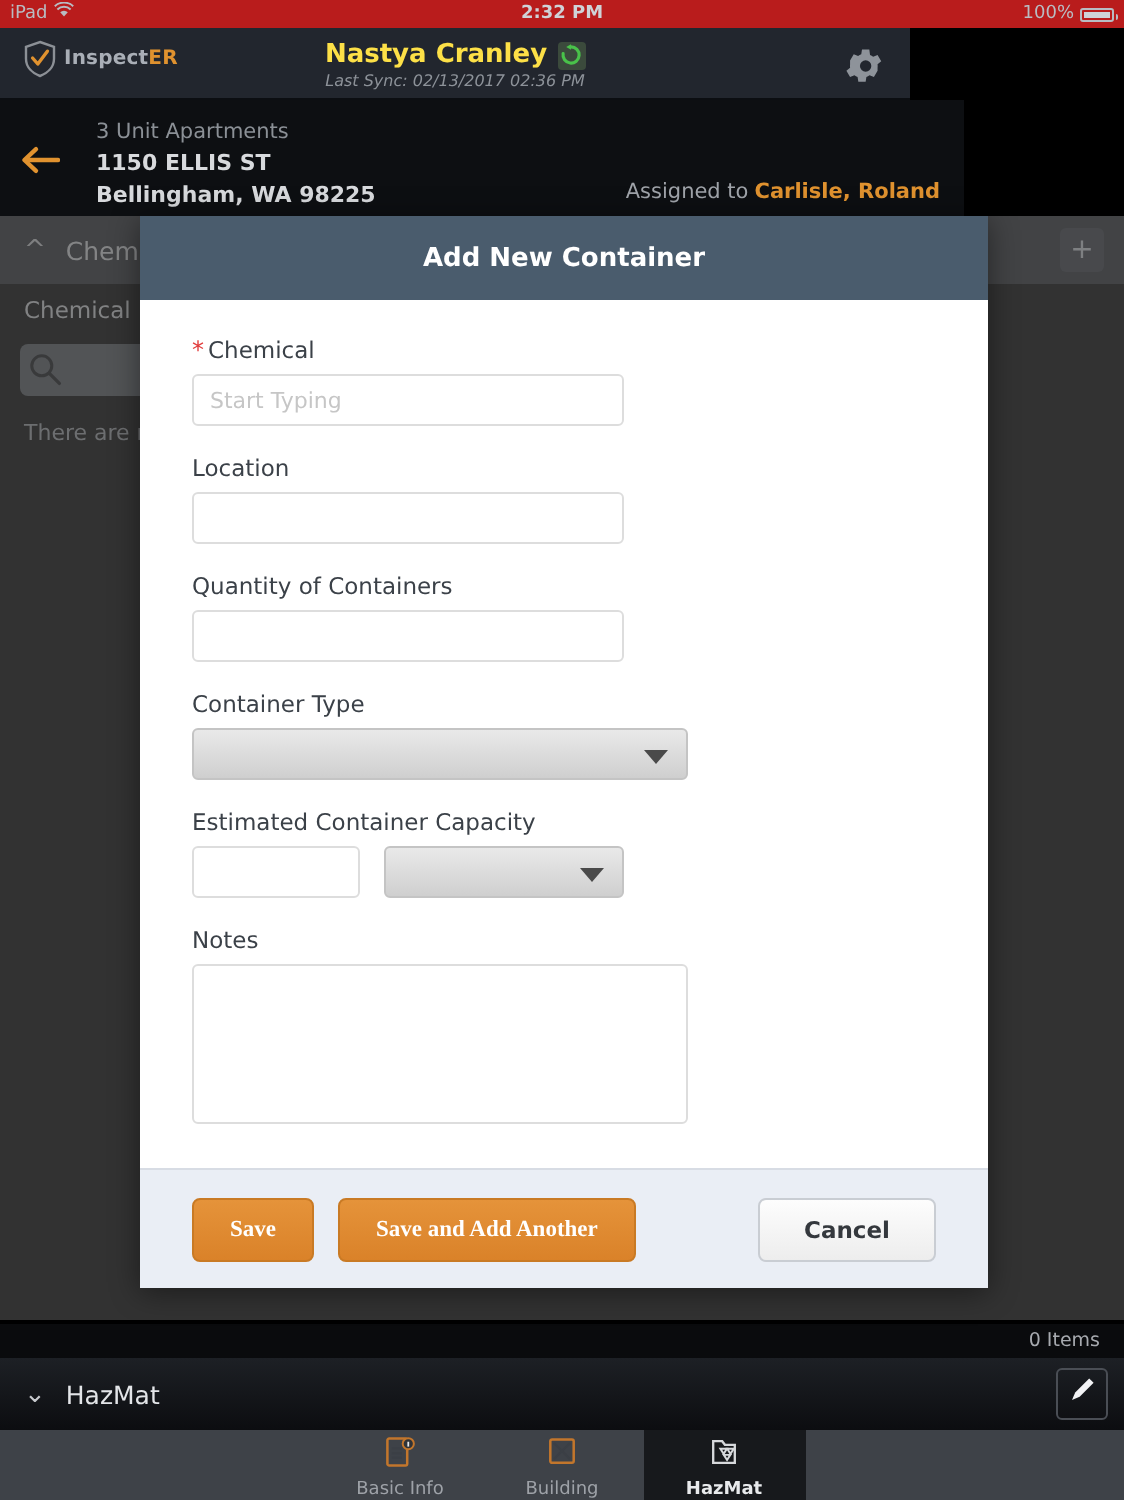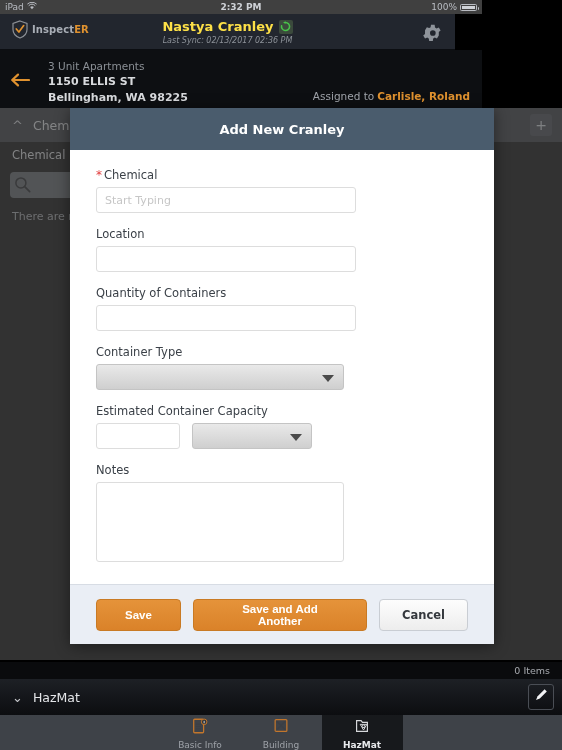--- a/index.html
+++ b/index.html
@@ -6,22 +6,22 @@
   html, body {
     width: 562px; height: 750px;
     font-family: "DejaVu Sans", "Liberation Sans", sans-serif;
     background: #000;
     overflow: hidden;
   }
   #app { position: relative; width: 562px; height: 750px; overflow: hidden; }
 
   
   .statusbar {
-    position: absolute; top: 0; left: 0; width: 482px; height: 14px;
-    background: #404040; color: #b9bcc2;
+    position: absolute; top: 0; left: 0; width: 562px; height: 14px;
+    background: #b91c1c; color: #b9bcc2;
     font-size: 9px; line-height: 14px;
     display: flex; align-items: center;
   }
   .sb-left { display:flex; align-items:center; gap:3px; padding-left: 5px; }
   .sb-center { position:absolute; left:0; right:0; text-align:center; font-weight:600; color:#cfd2d7;}
   .sb-right { position:absolute; right:5px; display:flex; align-items:center; gap:3px; }
   .batt { width: 17px; height: 7px; border:1px solid #b9bcc2; border-radius:1.5px; position:relative; }
   .batt::after{content:"";position:absolute;right:-3px;top:2px;width:1.5px;height:3px;background:#b9bcc2;border-radius:0 1px 1px 0;}
   .batt i{position:absolute;left:1px;top:1px;bottom:1px;right:1px;background:#cfd2d7;display:block;}
   .wifi { font-size: 9px; }
@@ -129,21 +129,21 @@
   .modal-header {
     height:42px; background:#4a5c6d;
     display:flex; align-items:center; justify-content:center;
   }
   .modal-title { color:#fff; font-size:13px; font-weight:700; }
   .modal-body { flex:1; padding:18px 26px 0 26px; overflow:hidden; background:#fff; }
   .field { margin-bottom:14px; }
   .f-label { font-size:11.5px; color:#3b4148; font-weight:400; margin-bottom:5px; }
   .req { color:#e23c3c; margin-right:2px; font-size:12px; }
   .txt {
-    width:260px; height:26px; border:1px solid #ddd; border-radius:3px;
+    width:216px; height:26px; border:1px solid #ddd; border-radius:3px;
     background:#fff; font-size:11px; color:#333; padding:0 8px;
     font-family:"DejaVu Sans","Liberation Sans",sans-serif;
   }
   .txt::placeholder { color:#c6c6c6; }
   .sel {
     position:relative; width:248px; height:26px; border:1px solid #c4c4c4; border-radius:3px;
     background:linear-gradient(#e9e9e9,#cfcfcf);
   }
   .sel .car {
     position:absolute; right:9px; top:10px;
@@ -157,22 +157,22 @@
     width:248px; height:80px; border:1px solid #ddd; border-radius:3px;
     background:#fff; resize:none; font-size:11px; padding:6px 8px; color:#333;
     font-family:"DejaVu Sans","Liberation Sans",sans-serif;
   }
   .modal-footer {
     height:60px; background:#eaeef5; border-top:1px solid #d7dce4;
     display:flex; align-items:center; padding:0 26px; gap:12px;
   }
   .btn-primary {
     height:32px; background:linear-gradient(#e5933a,#da8229); border:1px solid #c97a24;
-    border-radius:4px; color:#fff; font-size:11.5px; font-weight:700; padding:0 28px;
-    font-family:Liberation Sans, sans-serif; cursor:pointer;
+    border-radius:4px; color:#fff; font-size:11.5px; font-weight:700; padding:0 18px;
+    font-family:Liberation Serif, serif; cursor:pointer;
   }
   .btn-cancel {
     height:32px; background:linear-gradient(#fdfdfd,#ededed); border:1px solid #c9cdd3;
     border-radius:4px; color:#34383d; font-size:11.5px; font-weight:600; padding:0 22px;
     margin-left:auto; font-family:"DejaVu Sans","Liberation Sans",sans-serif; cursor:pointer;
   }
 </style>
 </head>
 <body>
 
@@ -334,21 +334,21 @@
       <span class="tab-label">HazMat</span>
     </div>
 
     <div class="tabspacer"></div>
   </div>
 
   <div class="overlay"></div>
 
   <div class="modal">
     <div class="modal-header">
-      <span class="modal-title">Add New Cranley</span>
+      <span class="modal-title">Add New Container</span>
     </div>
 
     <div class="modal-body">
 
       <div class="field">
         <div class="f-label"><span class="req">*</span><span>Chemical</span></div>
         <input class="txt" type="text" placeholder="Start Typing" style="">
       </div>
 
       <div class="field">

